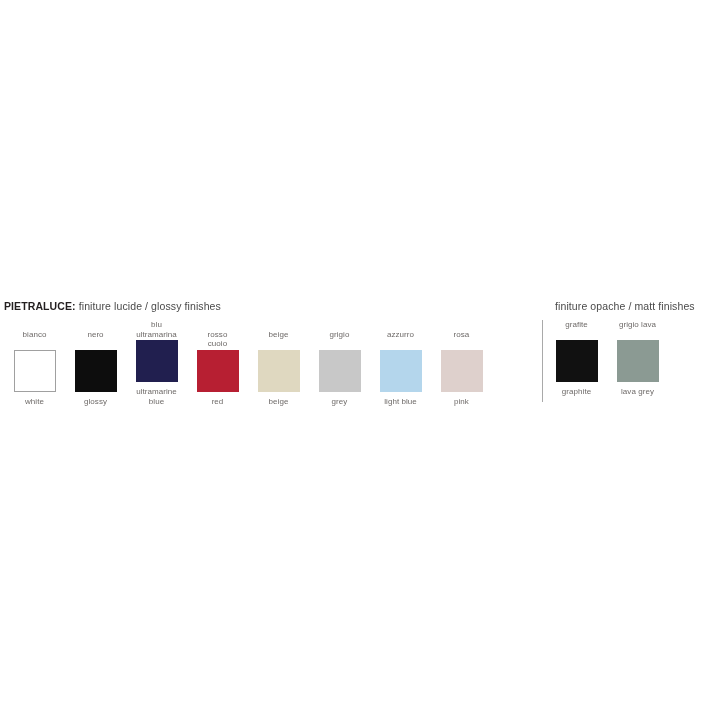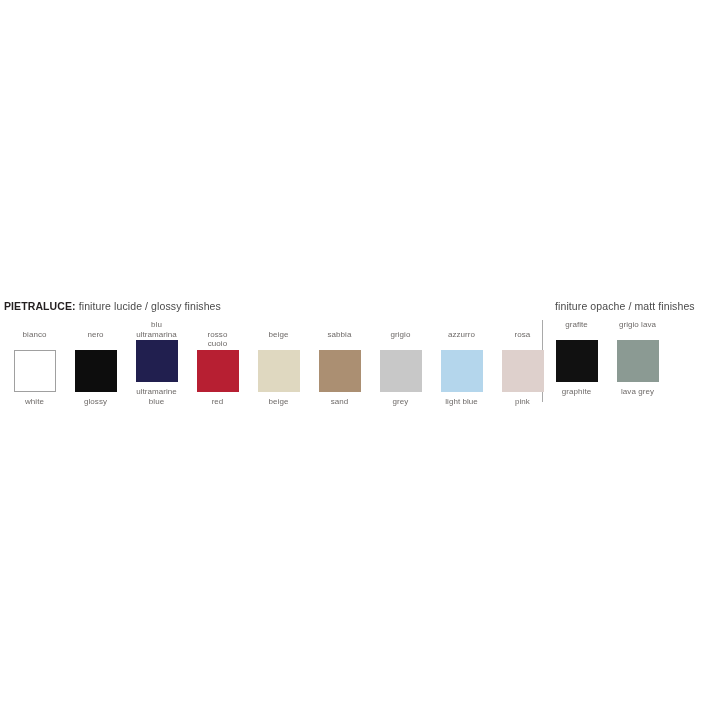--- a/index.html
+++ b/index.html
@@ -167,27 +167,20 @@
       <div class="label-en">red</div>
     </div>
     <div class="swatch-cell">
       <div class="label-it">beige</div>
       <div class="chip-wrap">
         <div class="chip" style="background-color: rgb(223, 216, 192);"></div>
       </div>
       <div class="label-en">beige</div>
     </div>
     <div class="swatch-cell">
-      <div class="label-it">sabbia</div>
-      <div class="chip-wrap">
-        <div class="chip" style="background-color: rgb(171, 143, 114);"></div>
-      </div>
-      <div class="label-en">sand</div>
-    </div>
-    <div class="swatch-cell">
       <div class="label-it">grigio</div>
       <div class="chip-wrap">
         <div class="chip" style="background-color: rgb(200, 200, 200);"></div>
       </div>
       <div class="label-en">grey</div>
     </div>
     <div class="swatch-cell">
       <div class="label-it">azzurro</div>
       <div class="chip-wrap">
         <div class="chip" style="background-color: rgb(180, 214, 236);"></div>

